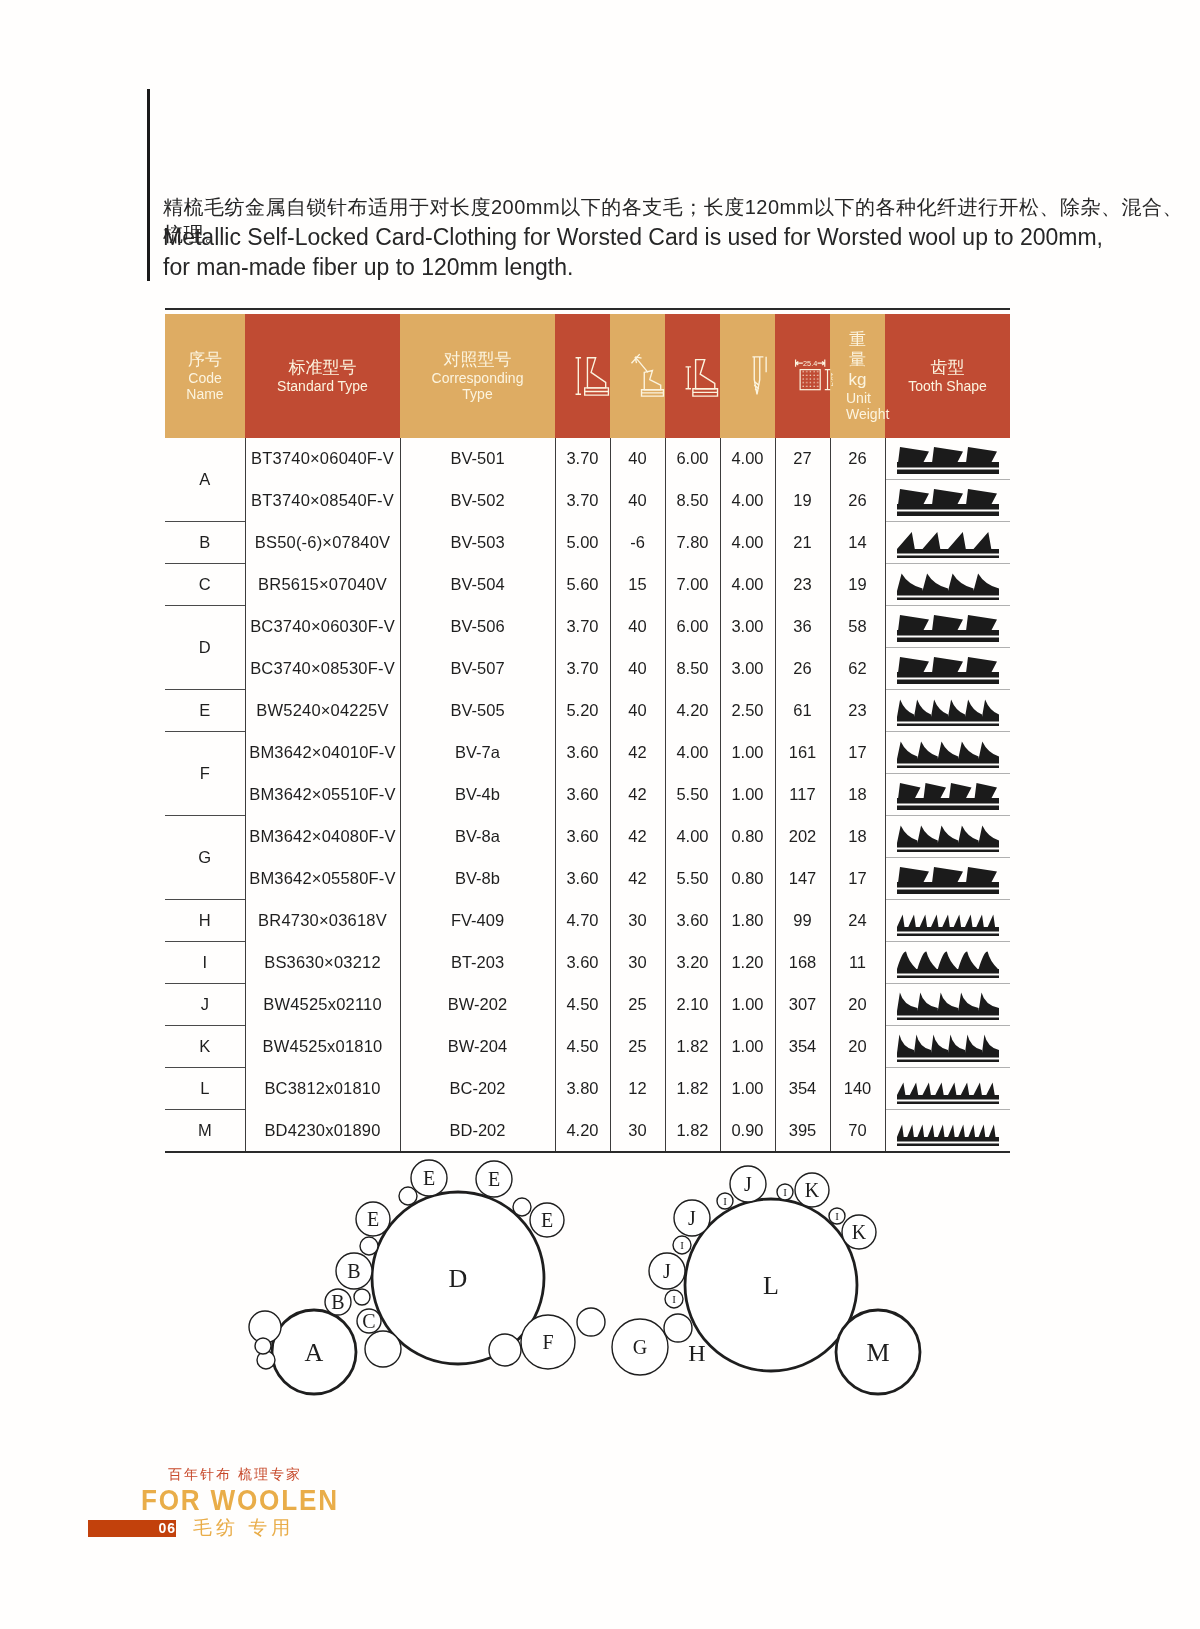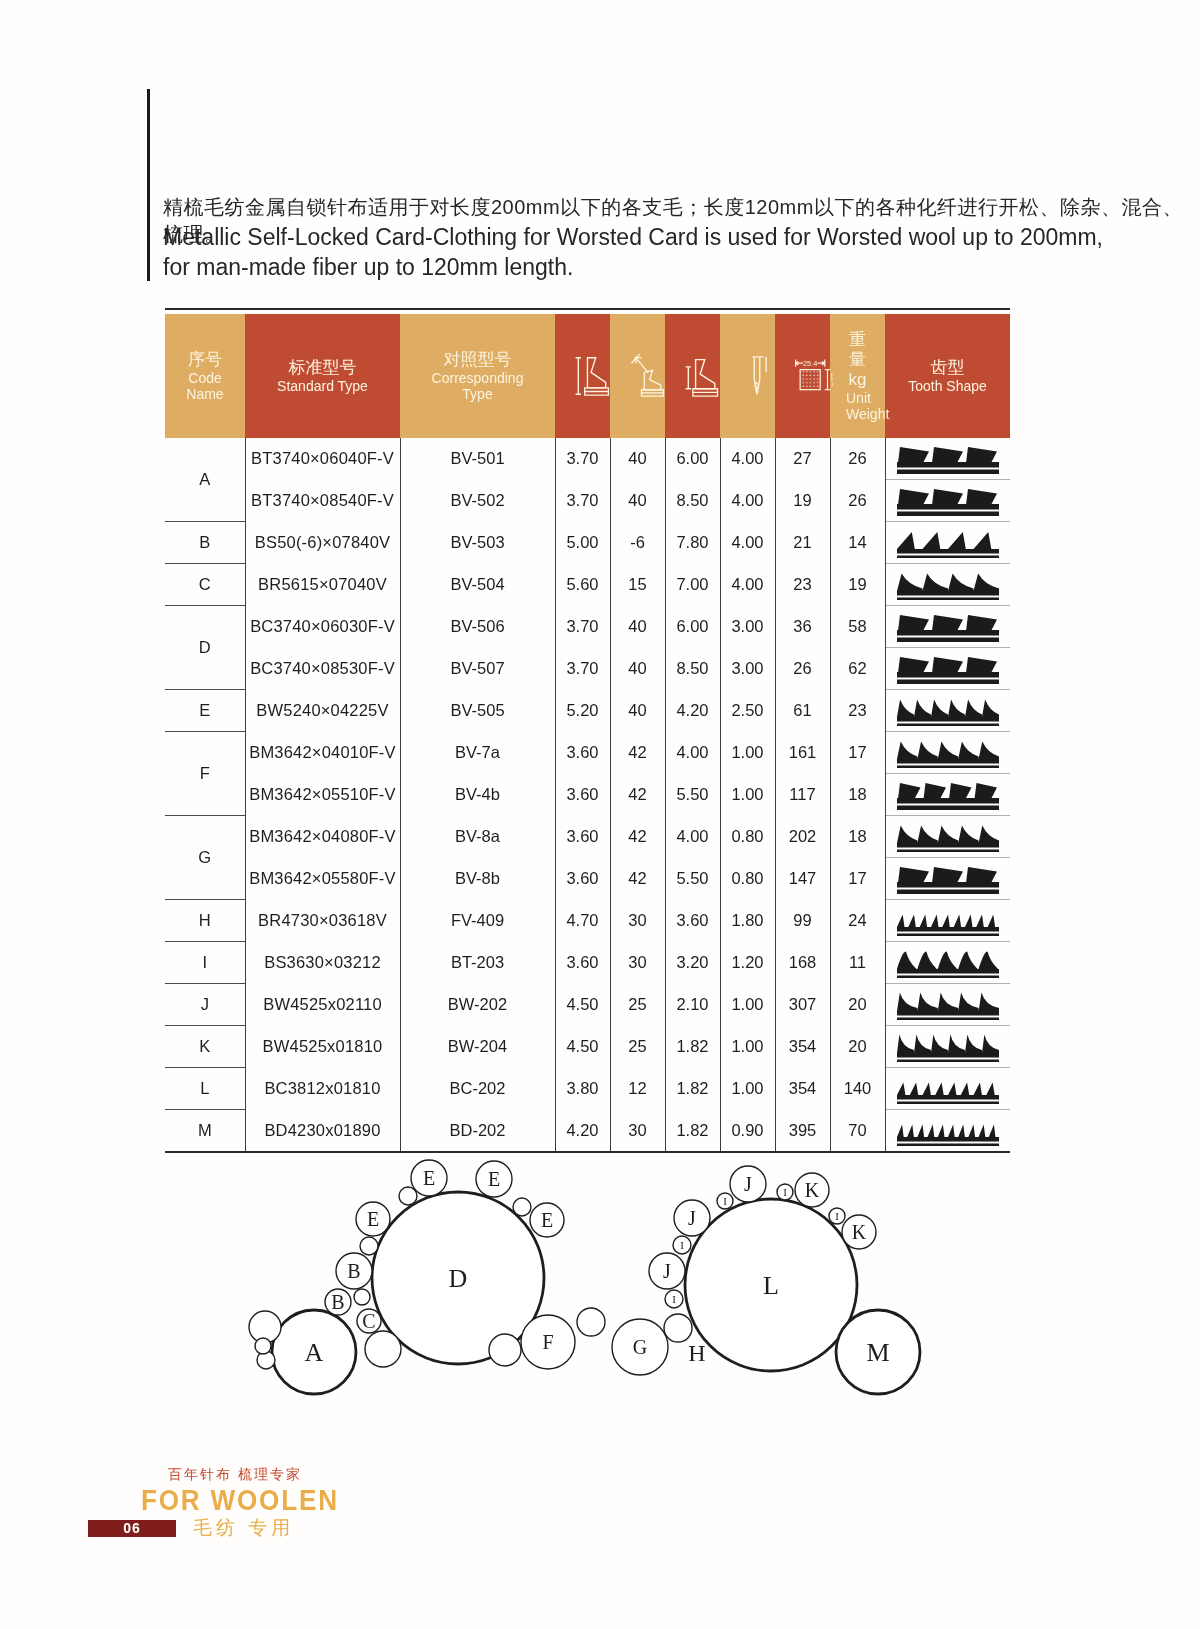--- a/index.html
+++ b/index.html
@@ -29,22 +29,22 @@
   td.std-cell{font-size:15.5px;letter-spacing:0.2px;}
   td.model-cell{font-size:15.5px;}
   td.tooth-sep{border-top:1.5px solid #b0b0b0;}
   .tooth-svg{display:block;margin:0 auto;width:102px;height:30px;}
   
   .diagram{position:absolute;left:220px;top:1100px;width:760px;height:300px;}
   
   .tagline{position:absolute;left:168px;top:1466px;font-size:14px;font-weight:400;color:#C74A2C;letter-spacing:2px;}
   .brand{position:absolute;left:141px;top:1484px;font-size:29px;font-weight:700;color:#E9AD49;
          letter-spacing:2px;transform:scaleX(0.9);transform-origin:left center;}
-  .pagebox{position:absolute;left:88px;top:1520px;width:88px;height:17px;background:#7f1d1d;
-           text-align:center;line-height:17px;font-size:14px;font-weight:700;color:#fff;letter-spacing:1px;}
+  .pagebox{position:absolute;left:88px;top:1520px;width:88px;height:17px;background:#c2410c;
+           text-align:right;line-height:17px;font-size:14px;font-weight:700;color:#fff;letter-spacing:1px;}
   .fzh{position:absolute;left:193px;top:1515px;font-size:19px;font-weight:400;color:#E9AD49;letter-spacing:4px;}
 </style>
 </head>
 <body>
 
 <div class="page">
 
   <div class="title-rule"></div>
   <div class="desc-zh">精梳毛纺金属自锁针布适用于对长度200mm以下的各支毛；长度120mm以下的各种化纤进行开松、除杂、混合、梳理。</div>
   <div class="desc-en">

